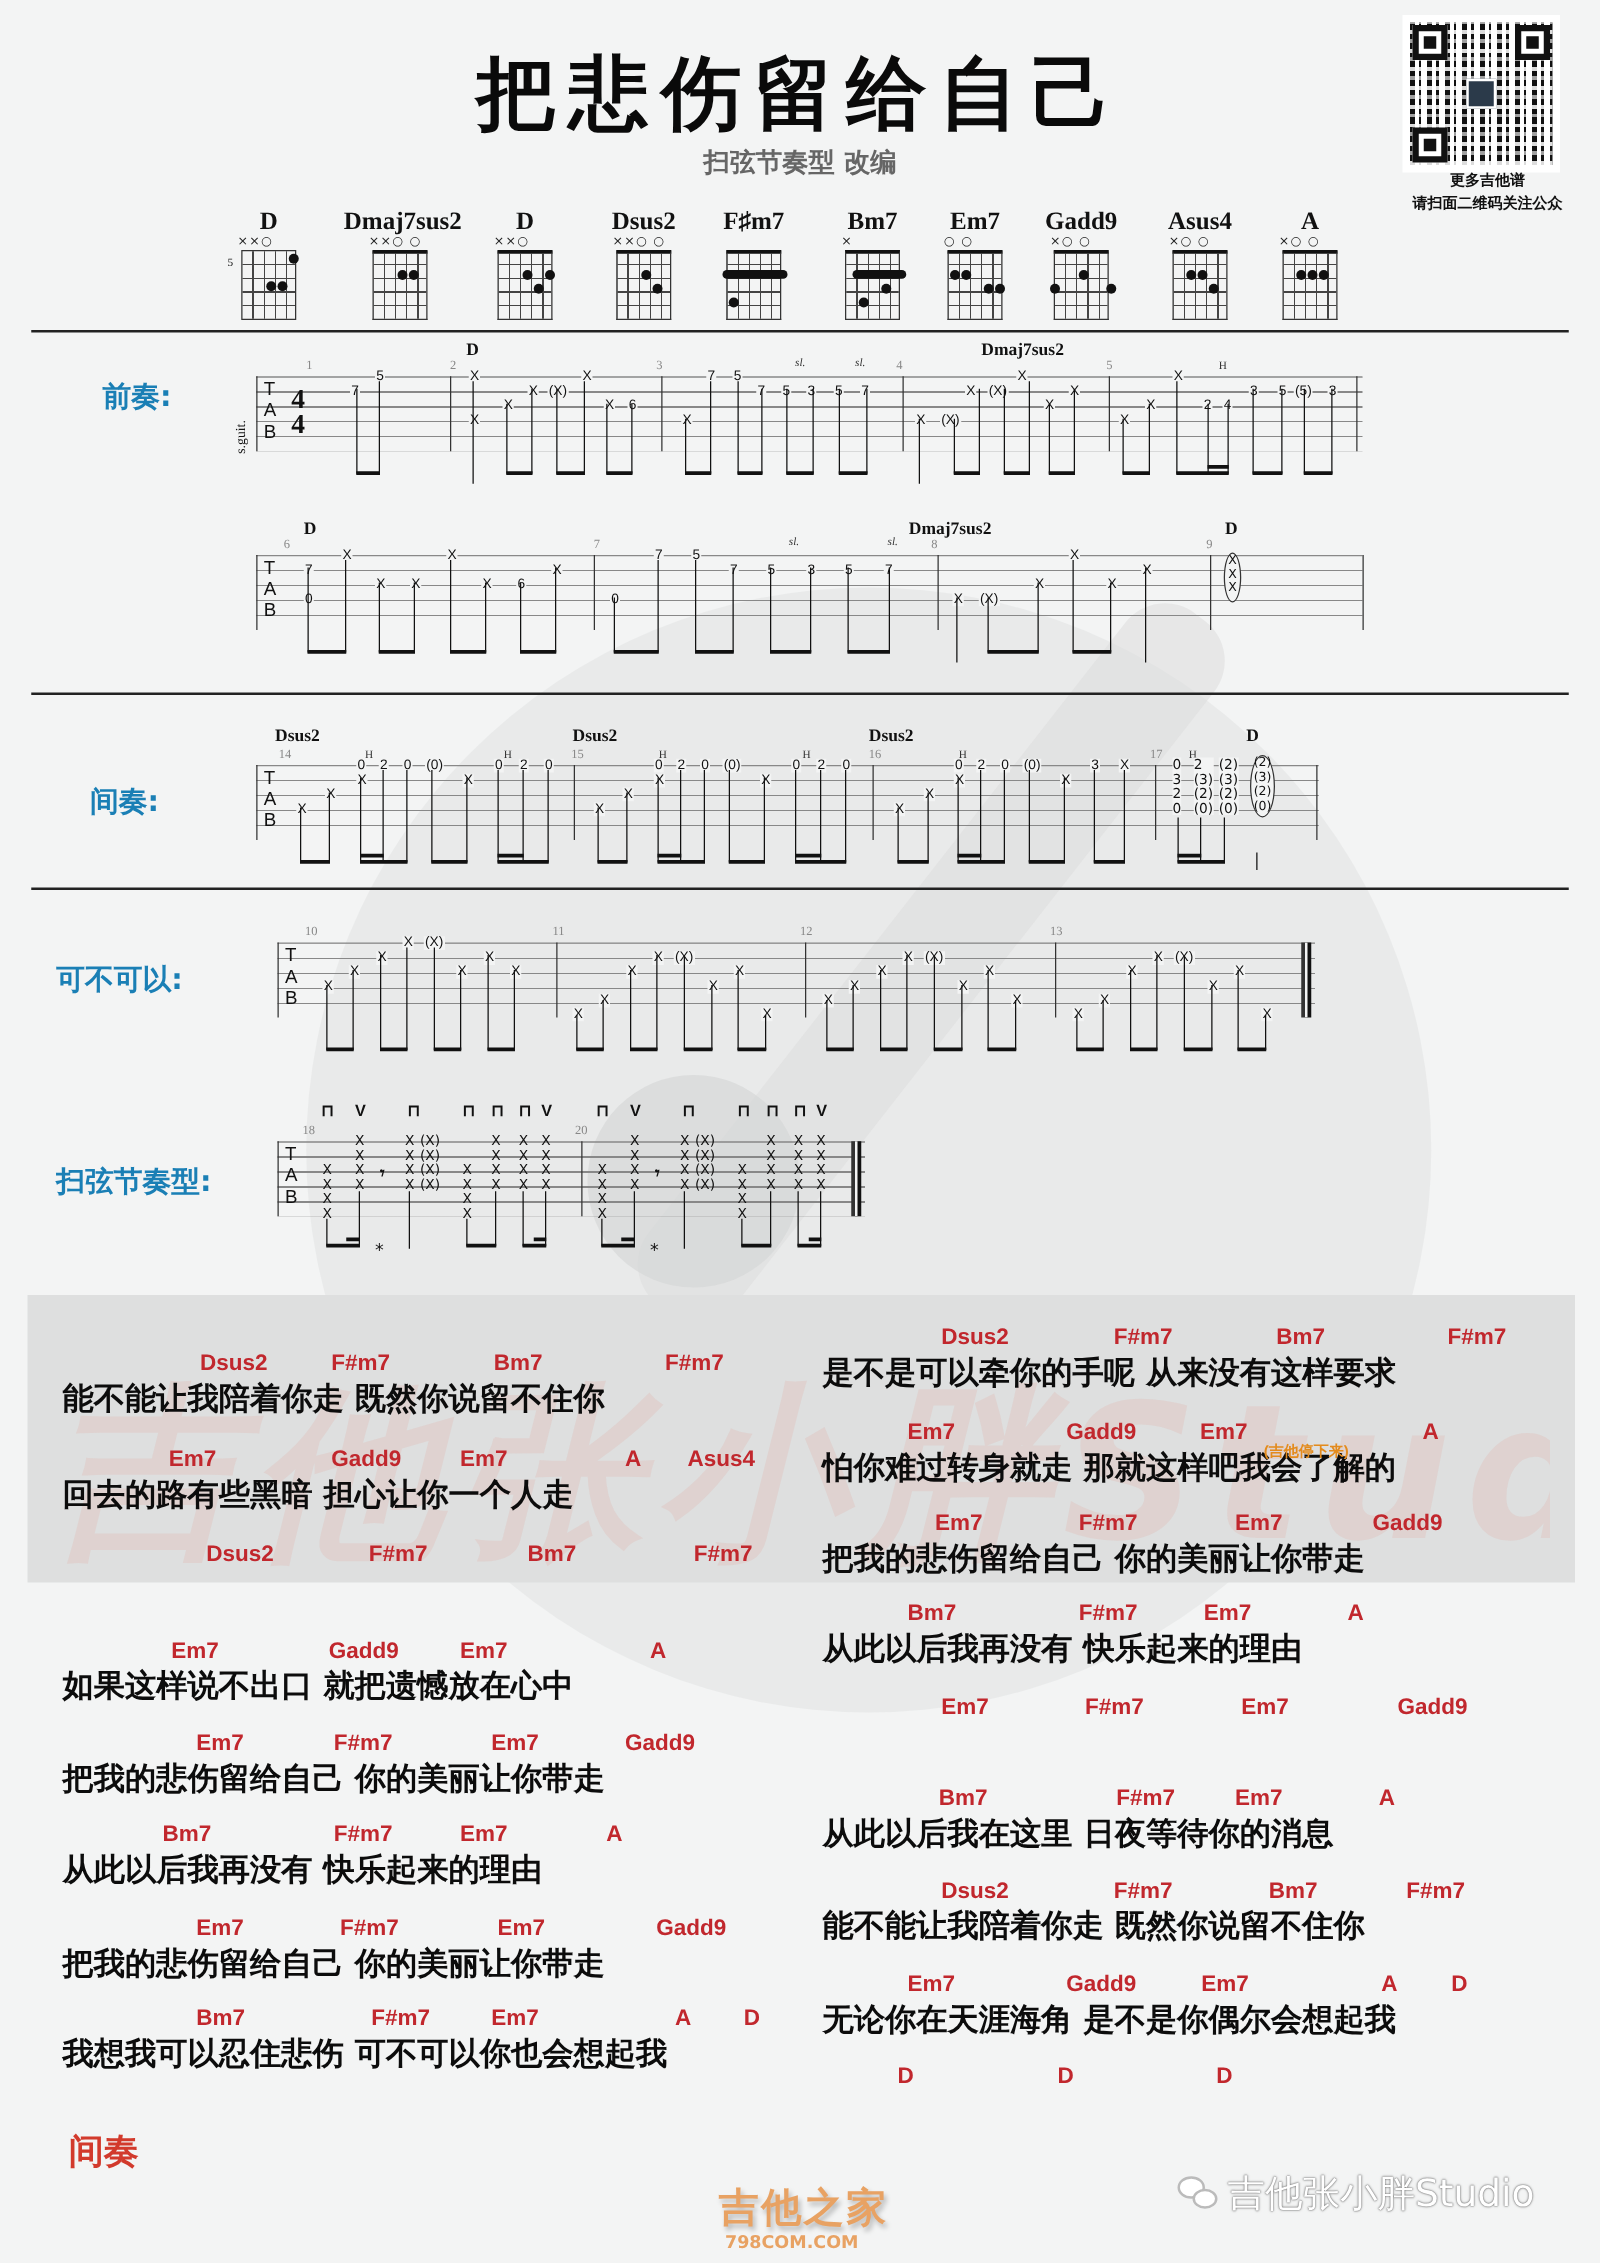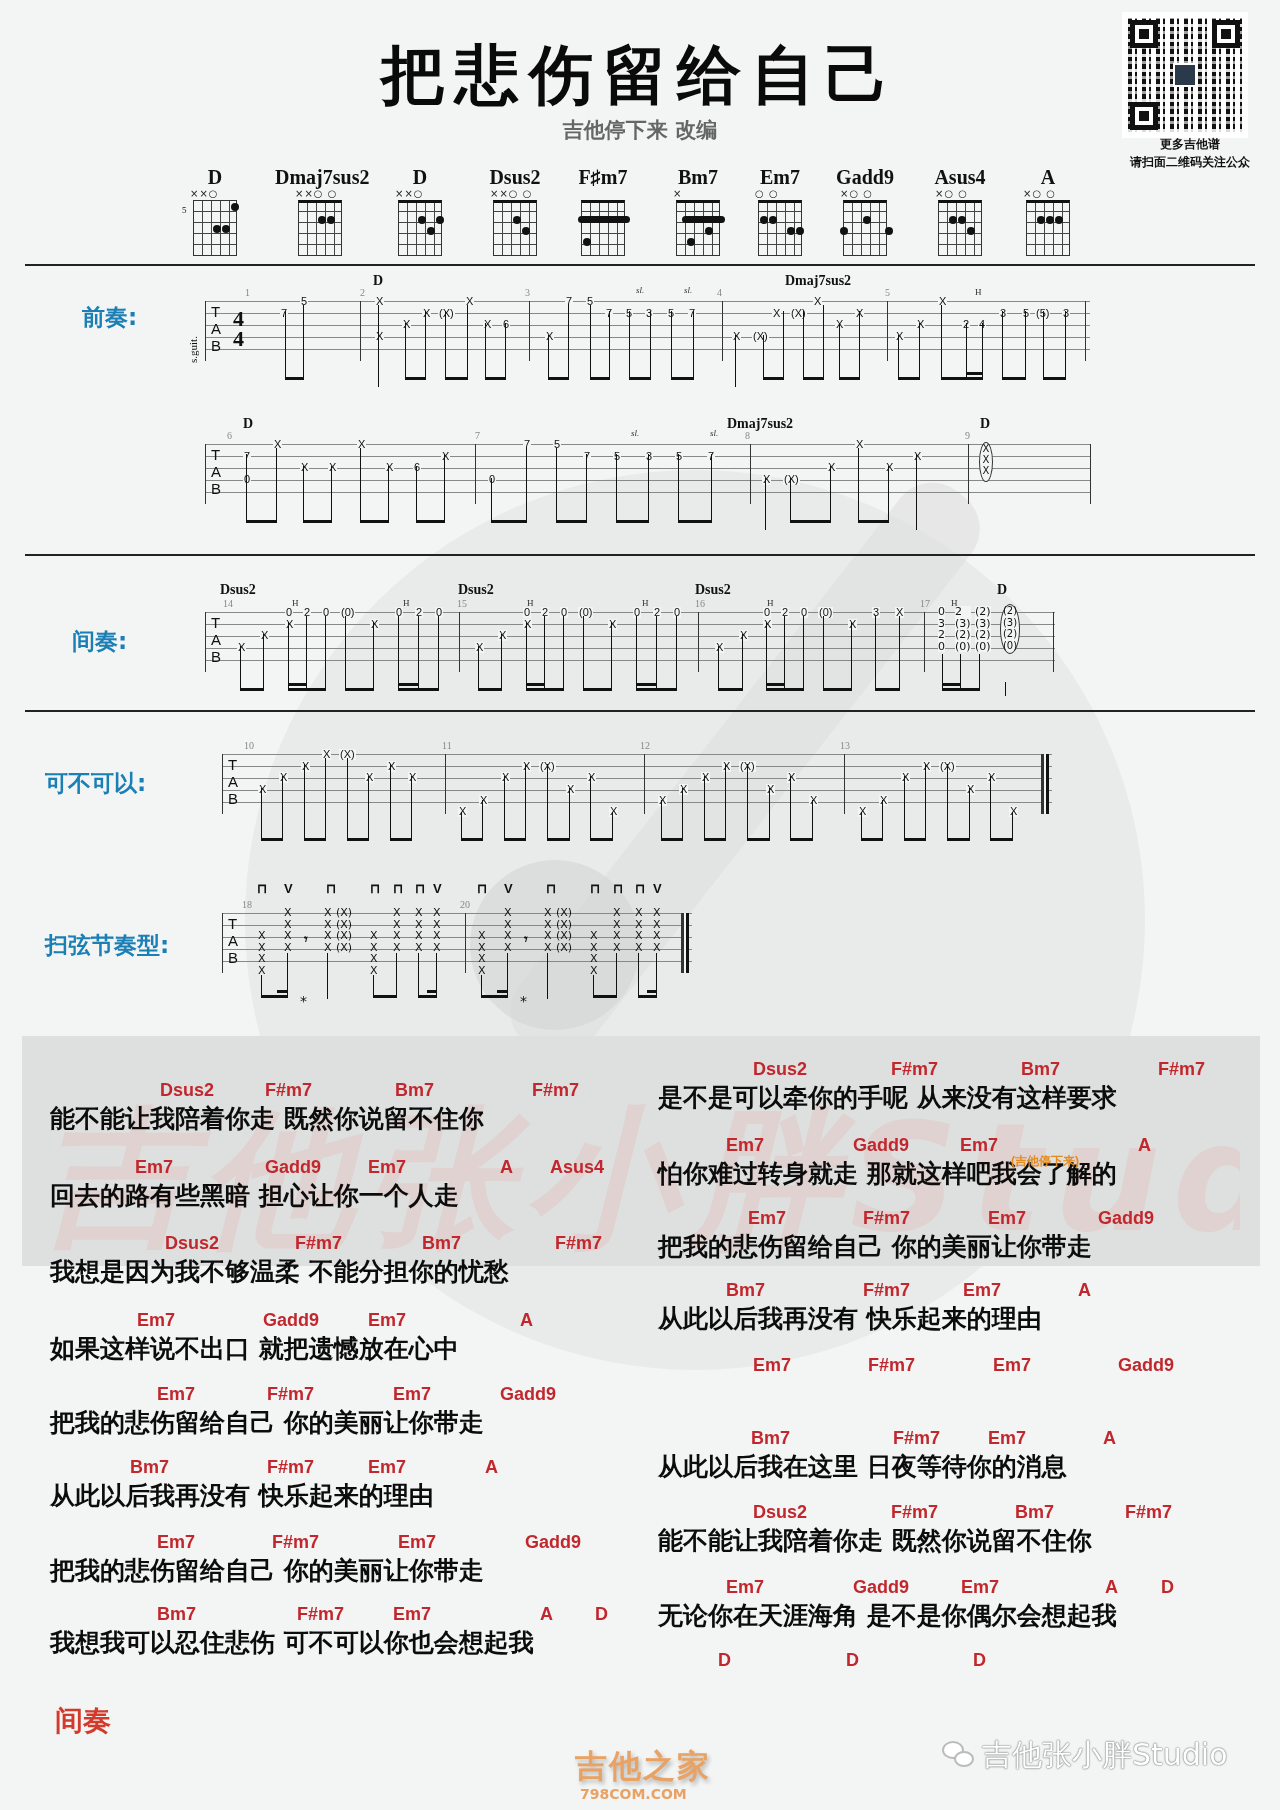--- a/index.html
+++ b/index.html
@@ -79,21 +79,21 @@
   .wechat-icon .b2 { position: absolute; left: 12px; top: 10px; width: 20px; height: 16px; border: 2px solid #bbb; border-radius: 50%; background: #fff; }
 </style>
 </head>
 <body>
 
 <div class="bg-disc"></div>
 <div class="bg-neck"></div>
 <div class="bg-hole"></div>
 
 <div class="title">把悲伤留给自己</div>
-<div class="subtitle">吉他停下来 改编</div>
+<div class="subtitle">扫弦节奏型 改编</div>
 
 <div class="qr">
   <div class="qr-grid">
     <div class="qr-finder" style="left:2px;top:2px"></div>
     <div class="qr-finder" style="right:2px;top:2px"></div>
     <div class="qr-finder" style="left:2px;bottom:2px"></div>
     <div class="qr-center"></div>
   </div>
 </div>
 <div class="qr-caption1">更多吉他谱</div>
@@ -702,21 +702,20 @@
       </div>
       <div class="lyric-line">回去的路有些黑暗  担心让你一个人走</div>
     </div>
     <div class="lyric-block" style="left: 50px; top: 1233px; width: 600px;">
       <div class="lyric-chords">
         <span class="lyric-chord" style="left: 115px;">Dsus2</span>
         <span class="lyric-chord" style="left: 245px;">F#m7</span>
         <span class="lyric-chord" style="left: 372px;">Bm7</span>
         <span class="lyric-chord" style="left: 505px;">F#m7</span>
       </div>
-      <div class="lyric-line">我想是因为我不够温柔  不能分担你的忧愁</div>
     </div>
     <div class="lyric-block" style="left: 50px; top: 1310px; width: 600px;">
       <div class="lyric-chords">
         <span class="lyric-chord" style="left: 87px;">Em7</span>
         <span class="lyric-chord" style="left: 213px;">Gadd9</span>
         <span class="lyric-chord" style="left: 318px;">Em7</span>
         <span class="lyric-chord" style="left: 470px;">A</span>
       </div>
       <div class="lyric-line">如果这样说不出口  就把遗憾放在心中</div>
     </div>

